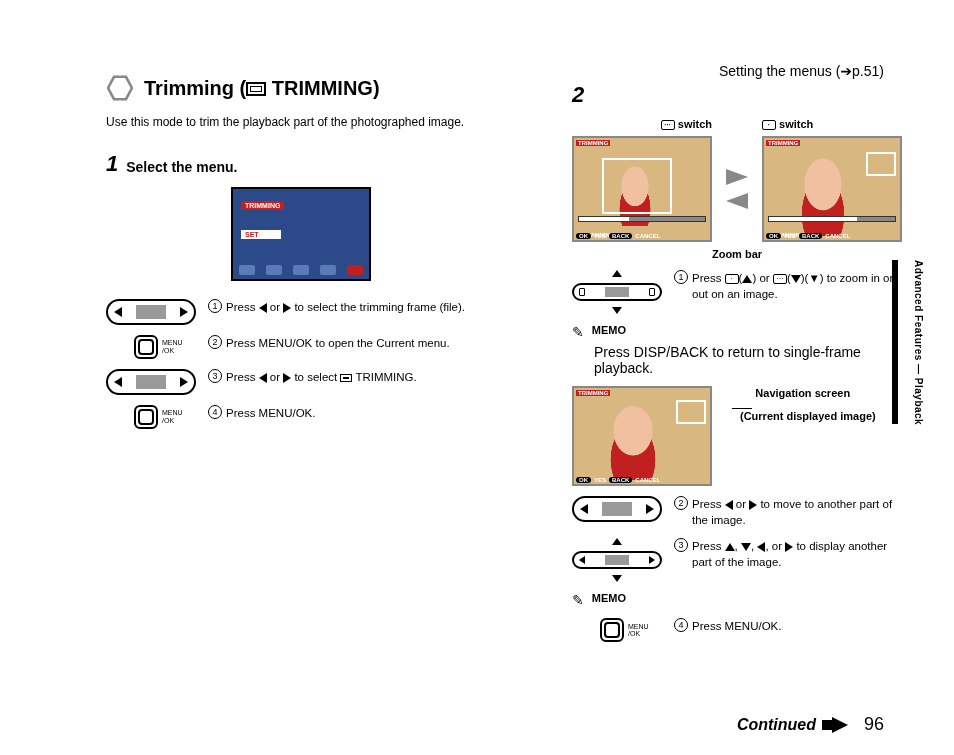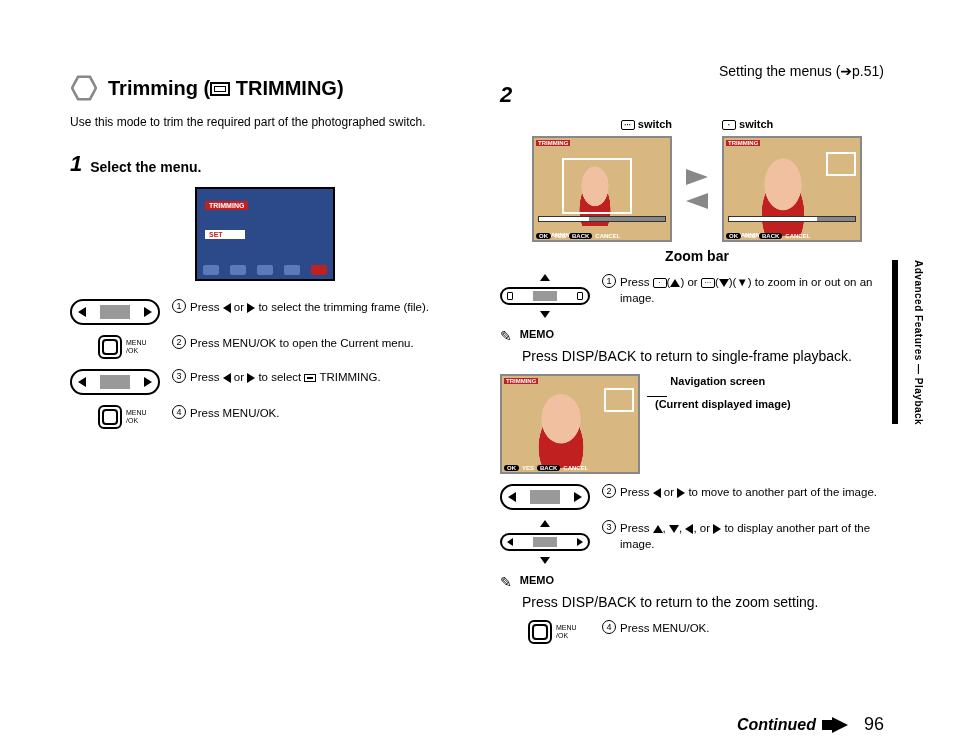--- a/index.html
+++ b/index.html
@@ -18,21 +18,21 @@
     top: 32px;
     right: 70px;
     font-size: 14px;
     margin-top: 31px;
   }
   .columns {
     display: flex;
     gap: 40px;
     margin-top: 44px;
   }
-  .col { flex: 1; }
+  .col { flex: 1; margin-left: 36px; }
   .col-left { flex: 0 0 390px; }
   .col-right { flex: 1; }
   .section-title {
     display: flex;
     align-items: center;
     gap: 10px;
     font-size: 20px;
     font-weight: bold;
     margin-bottom: 12px;
   }
@@ -213,28 +213,28 @@
   .photo .zoombar {
     position:absolute; bottom:18px; left:4px; right:4px; height:6px;
     background:linear-gradient(to right,#fff 0%,#fff 40%,#888 40%);
     border:1px solid #333;
   }
   .arrows-mid { display:flex; flex-direction:column; gap:8px; }
   .big-arrow-r { width:0;height:0;border-top:8px solid transparent;
     border-bottom:8px solid transparent; border-left:22px solid #888; }
   .big-arrow-l { width:0;height:0;border-top:8px solid transparent;
     border-bottom:8px solid transparent; border-right:22px solid #888; }
-  .zoom-label { text-align:center; font-size:14px; font-weight:bold;
+  .zoom-label { text-align:center; font-size:11px; font-weight:bold;
     margin:2px 0 10px; }
   .memo-row { display:flex; gap:8px; margin:8px 0 4px; }
   .memo-row .hand { font-size:14px; }
   .memo-title { font-weight:bold; font-size:11px; }
   .memo-body { font-size:14px; margin-bottom:10px; padding-left:22px; }
   .nav-caption { font-weight:bold; font-size:11px; }
-  .photo-nav-row { display:flex; gap:15px; align-items:flex-start;
+  .photo-nav-row { display:flex; gap:28px; align-items:flex-start;
     margin-bottom:8px; }
   .side-tab {
     position:absolute; right:30px; top:260px;
     writing-mode: vertical-rl; font-size:10px; font-weight:bold;
     letter-spacing:0.5px;
   }
   .side-block {
     position:absolute; right:56px; top:260px; width:6px; height:164px;
     background:#000;
   }
@@ -264,21 +264,21 @@
       <span class="hexagon">
         <svg viewBox="0 0 100 100">
             <polygon points="27,7 73,7 96,50 73,93 27,93 4,50" fill="none" stroke="#888" stroke-width="10"></polygon>
           </svg>
       </span>
       <span>
         <span>Trimming (</span><span class="trim-icon"></span><span> TRIMMING)</span>
       </span>
     </div>
 
-    <p class="intro">Use this mode to trim the required part of the photographed switch.</p>
+    <p class="intro">Use this mode to trim the playback part of the photographed image.</p>
 
     <div class="step-title">
       <span class="step-num">1</span>
       <span>Select the menu.</span>
     </div>
 
     <div class="lcd">
       <span class="bar-trim">TRIMMING</span>
       <span class="bar-set">SET</span>
       <div class="bottom-icons">
@@ -454,21 +454,20 @@
       <div class="instr-text">
           <span class="circ-num">3</span>
         <span class="body">Press <span class="arrow-u"></span>, <span class="arrow-d"></span>, <span class="arrow-l"></span>, or <span class="arrow-r"></span> to display another part of the image.</span>
       </div>
     </div>
 
     <div class="memo-row">
       <span class="hand">✎</span>
       <span class="memo-title">MEMO</span>
     </div>
-    <div class="memo-body">Press DISP/BACK to return to the zoom setting.</div>
 
     <div class="instr-row">
       <div class="ok-wrap">
         <span class="ok-btn"></span>
         <span class="ok-label">MENU<br>/OK</span>
       </div>
       <div class="instr-text">
           <span class="circ-num">4</span>
         <span class="body">Press MENU/OK.</span>
       </div>

